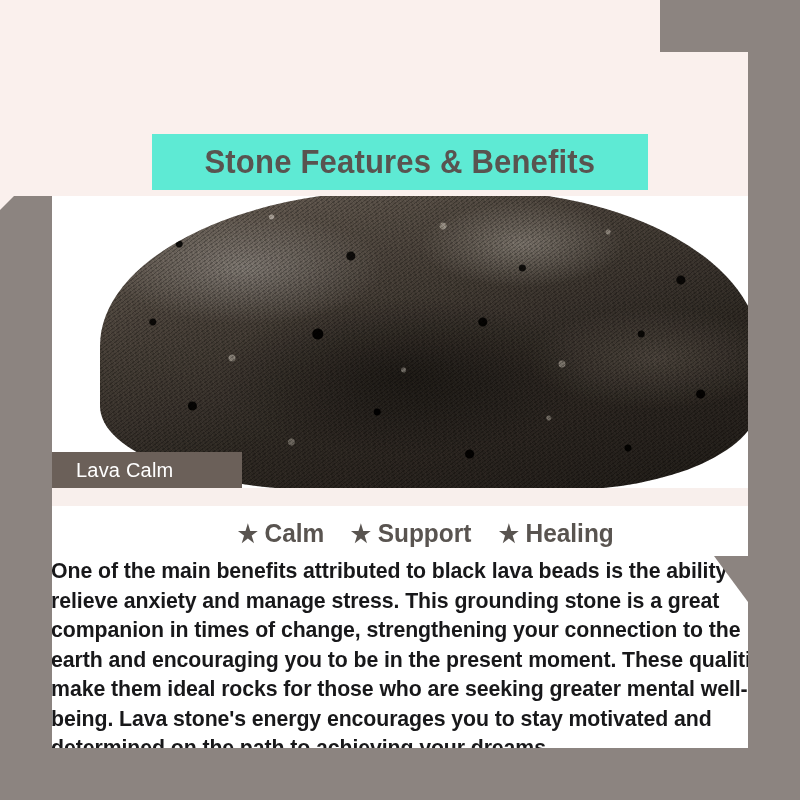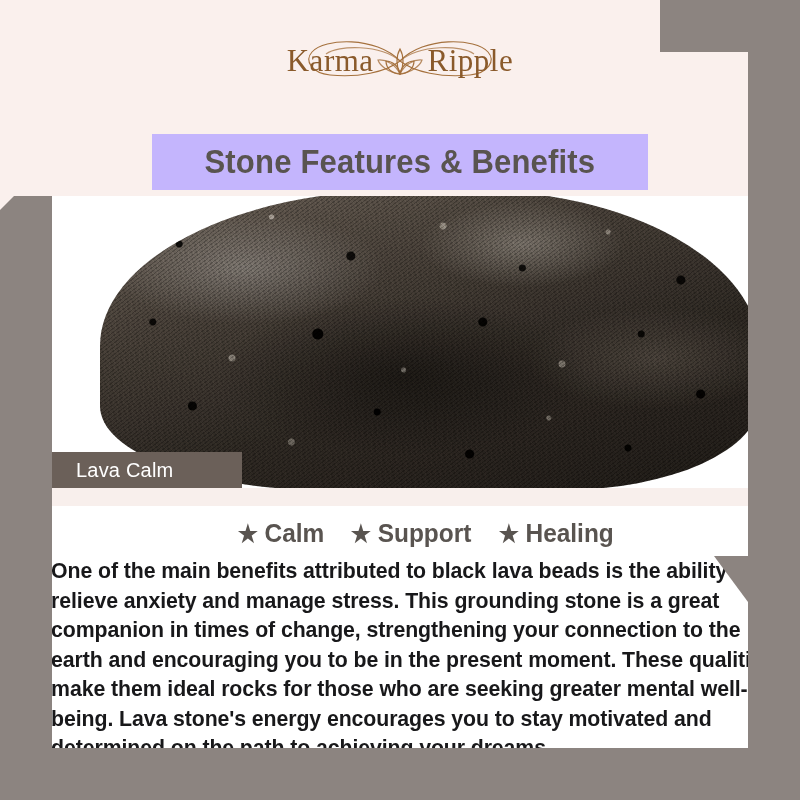--- a/index.html
+++ b/index.html
@@ -88,21 +88,21 @@
   .title-band {
     position: absolute;
     left: 0; top: 122px;
     width: 800px; height: 74px;
     background: #faf0ed;
   }
   .title-panel {
     position: absolute;
     left: 152px; top: 134px;
     width: 496px; height: 56px;
-    background: #c4b5fd;
+    background: #5eead4;
     display: flex;
     align-items: center;
     justify-content: center;
   }
   .title-text {
     font-family: "Liberation Sans Narrow", "Liberation Sans", sans-serif;
     font-size: 33px;
     font-weight: bold;
     color: #595450;
     letter-spacing: 0.2px;
@@ -244,43 +244,20 @@
     left: 52px; top: 748px;
     width: 748px; height: 18px;
     background: #f8efec;
   }
 </style>
 </head>
 <body>
 
 <div class="poster">
 
-  <div class="logo-area">
-    <div class="logo-wrap">
-      <svg class="logo-svg" width="300" height="58" viewBox="0 0 300 58">
-        <g fill="none" stroke="#a5713d" stroke-width="1.1">
-          <path d="M150 29 C126 4, 74 6, 62 20 C54 29, 62 41, 80 43 C108 46, 136 40, 150 29 Z"></path>
-          <path d="M150 29 C174 4, 226 6, 238 20 C246 29, 238 41, 220 43 C192 46, 164 40, 150 29 Z"></path>
-          <path d="M150 29 C130 12, 88 13, 76 22" opacity=".75"></path>
-          <path d="M150 29 C170 12, 212 13, 224 22" opacity=".75"></path>
-        </g>
-        <g fill="none" stroke="#a5713d" stroke-width="1.2">
-          <path d="M150 42 C142 42, 136 36, 136 29 C142 29, 149 34, 150 42 Z"></path>
-          <path d="M150 42 C158 42, 164 36, 164 29 C158 29, 151 34, 150 42 Z"></path>
-          <path d="M150 42 C146 34, 146 24, 150 17 C154 24, 154 34, 150 42 Z"></path>
-          <path d="M150 42 C138 40, 130 34, 128 28 C136 27, 146 33, 150 42 Z" opacity=".8"></path>
-          <path d="M150 42 C162 40, 170 34, 172 28 C164 27, 154 33, 150 42 Z" opacity=".8"></path>
-        </g>
-      </svg>
-      <div class="logo-text">
-        <span>Karma</span>
-        <span>Ripple</span>
-      </div>
-    </div>
-  </div>
 
   <div class="title-band"></div>
   <div class="title-panel">
     <span class="title-text">Stone Features &amp; Benefits</span>
   </div>
 
   <div class="photo">
     <div class="rock"></div>
   </div>
 

